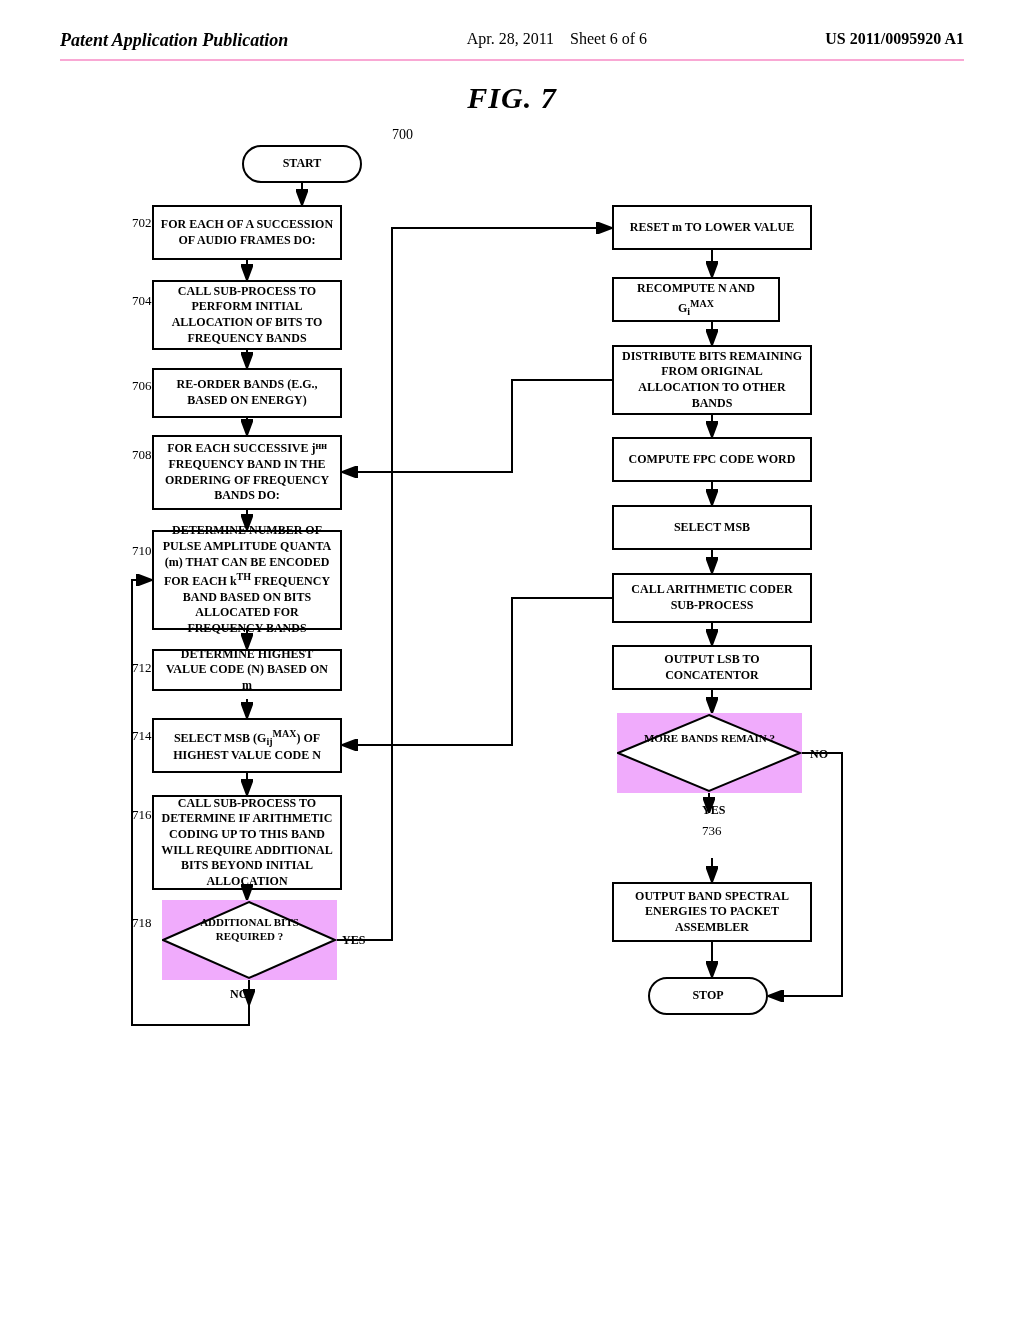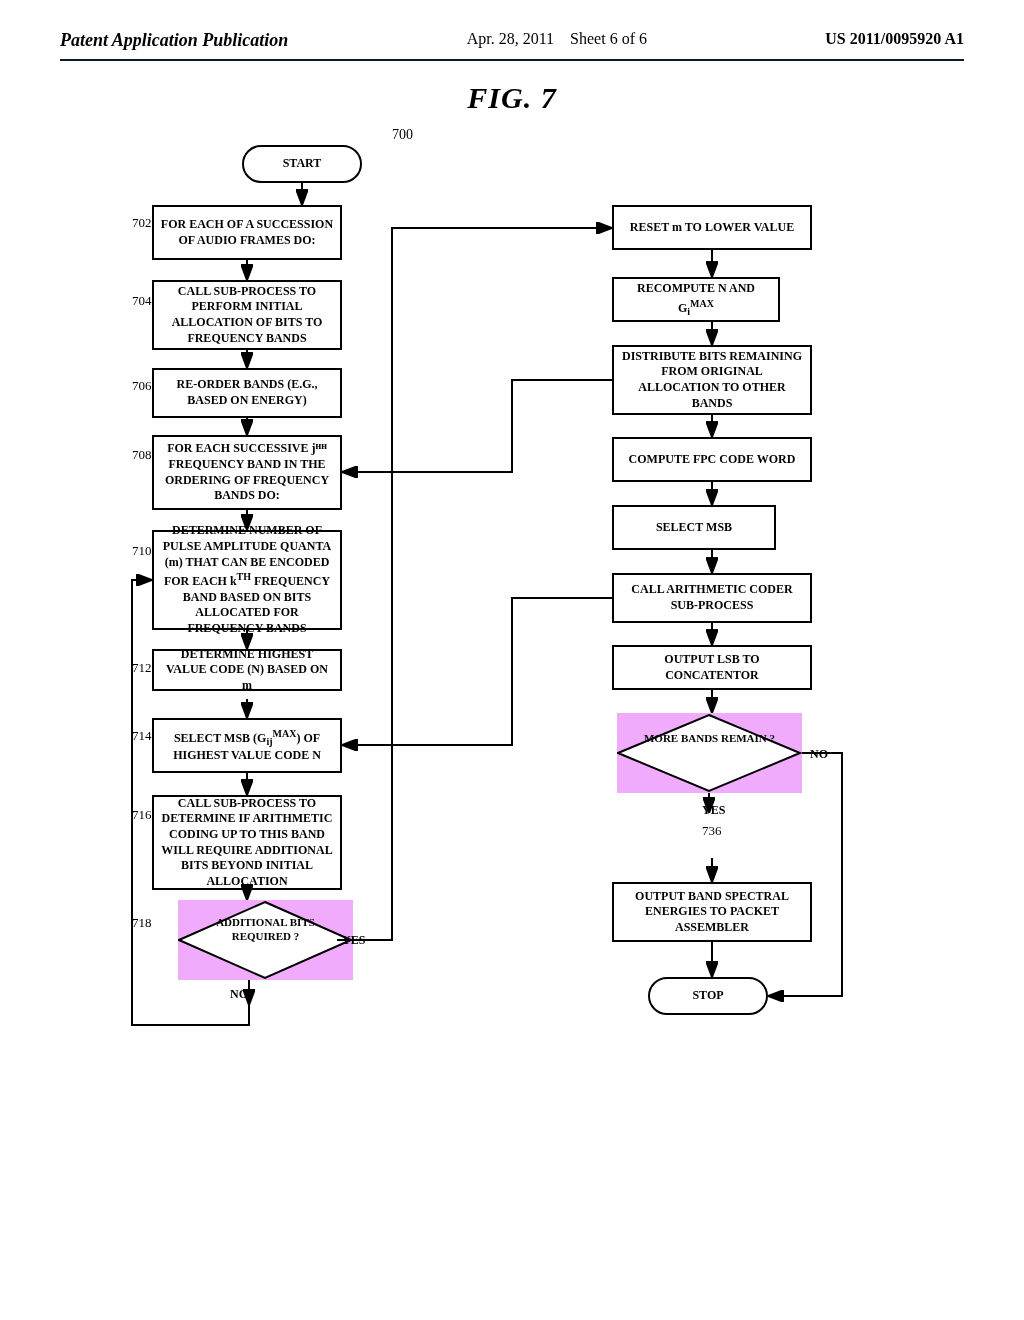--- a/index.html
+++ b/index.html
@@ -15,21 +15,21 @@
       width: 1024px;
       min-height: 1320px;
       background: #fff;
       position: relative;
       padding: 30px 60px;
     }
     .header {
       display: flex;
       justify-content: space-between;
       align-items: flex-start;
-      border-bottom: 2px solid #0f172a;
+      border-bottom: 2px solid #f9a8d4;
       padding-bottom: 8px;
       margin-bottom: 20px;
     }
     .header-left {
       font-size: 18px;
       font-weight: bold;
       font-style: italic;
     }
     .header-center {
       font-size: 16px;
@@ -183,21 +183,21 @@
       <span>SELECT MSB (G<sub>ij</sub><sup>MAX</sup>) OF HIGHEST VALUE CODE N</span>
     </div>
 
     <div class="label-num" style="left:50px; top:682px;">716</div>
 
     <div class="fc-box" style="left:70px; top:670px; width:190px; height:95px;">
       <span>CALL SUB-PROCESS TO DETERMINE IF ARITHMETIC CODING UP TO THIS BAND WILL REQUIRE ADDITIONAL BITS BEYOND INITIAL ALLOCATION</span>
     </div>
 
     <div class="label-num" style="left:50px; top:790px;">718</div>
-    <div class="fc-diamond" style="left:96px; top:775px; width:175px; height:80px;">
+    <div class="fc-diamond" style="left:80px; top:775px; width:175px; height:80px;">
       <svg width="175" height="80">
         <polygon points="87,2 173,40 87,78 1,40" stroke="#000" stroke-width="2" fill="#fff"></polygon>
       </svg>
       <div class="fc-diamond-text" style="position:absolute;top:15px;left:20px;width:135px;font-size:11px;font-weight:bold;text-align:center;">
         <span>ADDITIONAL BITS REQUIRED ?</span>
       </div>
     </div>
 
     <div style="position:absolute;left:260px;top:808px;font-size:12px;font-weight:bold;">YES</div>
 
@@ -222,21 +222,21 @@
     </div>
 
     <div class="label-num" style="left:620px; top:322px;">726</div>
 
     <div class="fc-box" style="left:530px; top:312px; width:200px; height:45px;">
       <span>COMPUTE FPC CODE WORD</span>
     </div>
 
     <div class="label-num" style="left:620px; top:390px;">728</div>
 
-    <div class="fc-box" style="left:530px; top:380px; width:164px; height:45px;">
+    <div class="fc-box" style="left:530px; top:380px; width:200px; height:45px;">
       <span>SELECT MSB</span>
     </div>
 
     <div class="label-num" style="left:620px; top:457px;">730</div>
 
     <div class="fc-box" style="left:530px; top:448px; width:200px; height:50px;">
       <span>CALL ARITHMETIC CODER SUB-PROCESS</span>
     </div>
 
     <div class="label-num" style="left:620px; top:530px;">732</div>

